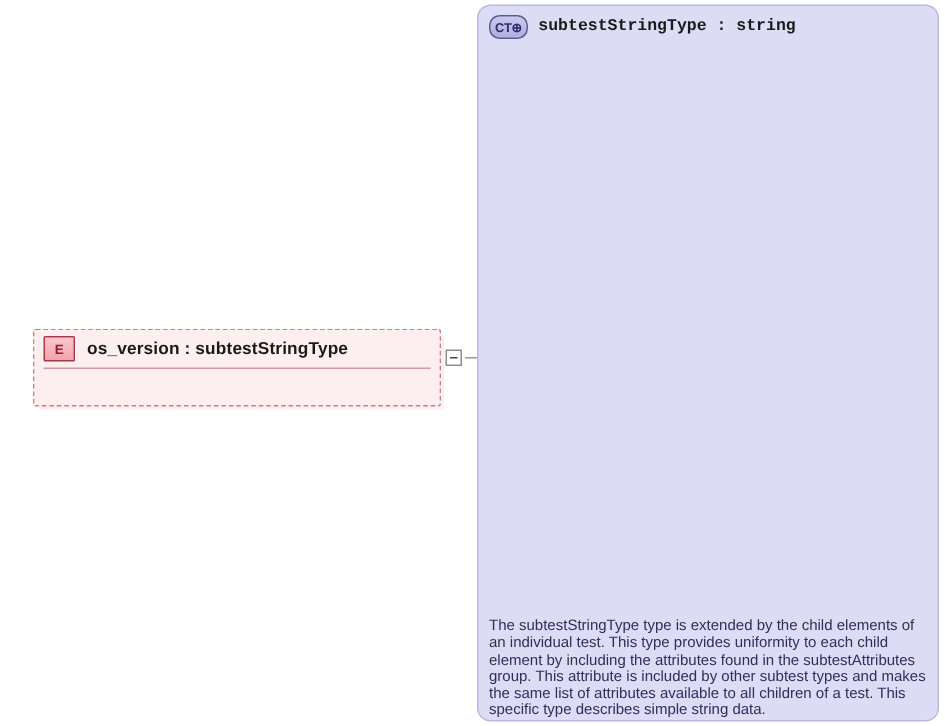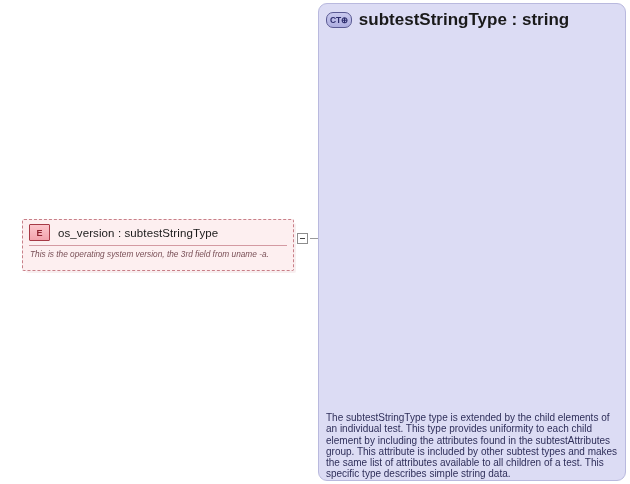--- a/index.html
+++ b/index.html
@@ -29,21 +29,21 @@
     display:flex;align-items:center;height:25px;padding-left:6px;
   }
   .e-badge{
     width:19px;height:15px;border:1px solid #a63a46;
     background:linear-gradient(#fbc6cc,#f3a3ad);
     color:#8e2230;font-size:9px;font-weight:bold;
     display:flex;align-items:center;justify-content:center;
     border-radius:1px;margin-right:8px;
     font-family:"Liberation Sans", sans-serif;
   }
-  .el-title{font-size:11.5px;font-weight:normal;color:#1a1a1a;letter-spacing:0.1px;}
+  .el-title{font-size:11.5px;font-weight:bold;color:#1a1a1a;letter-spacing:0.1px;}
   .el-rule{height:1px;background:#d49aa2;margin:0 6px;}
   .el-doc{
     font-size:8.3px;font-style:italic;color:#7a5057;
     padding:4px 7px 0 7px;line-height:1.2;
   }
   #occurs{
     position:absolute;left:2px;top:228px;
     font-size:8.5px;font-style:italic;color:#333;
     font-family:"Liberation Serif", serif;
     margin-left:42px;
@@ -70,21 +70,21 @@
   #ct-head{
     position:absolute;left:7px;top:6px;display:flex;align-items:center;
   }
   .ct-badge{
     display:flex;align-items:center;justify-content:center;
     height:14px;padding:0 3px;border:1px solid #5a5a93;
     background:linear-gradient(#c9c9ee,#aeaee0);
     color:#2b2b6b;font-size:8.5px;font-weight:bold;border-radius:7px;
     margin-right:7px;letter-spacing:-0.2px;text-align:right;
   }
-  .ct-title{font-size:17px;font-weight:bold;color:#1a1a1a;}
+  .ct-title{font-size:11px;font-weight:bold;color:#1a1a1a;font-family:Liberation Mono, monospace;}
 
   
   #ct-doc{
     position:absolute;left:326px;top:412px;width:292px;
     font-size:10px;color:#2f2f5a;
     line-height:11.3px;
   }
 </style>
 </head>
 <body>
@@ -93,21 +93,20 @@
 
   <div id="occurs">0..1</div>
 
   <div id="element-node">
     <div class="shadow"></div>
     <div class="el-head">
       <div class="e-badge">E</div>
       <div class="el-title">os_version : subtestStringType</div>
     </div>
     <div class="el-rule"></div>
-    <div class="el-doc">This is the operating system version, the 3rd field from uname -a.</div>
   </div>
 
   <div id="conn-box"></div>
   <div id="conn-line"></div>
 
   <div id="ct-panel">
     <div id="ct-head">
       <div class="ct-badge">CT⊕</div>
       <div class="ct-title">subtestStringType : string</div>
     </div>

